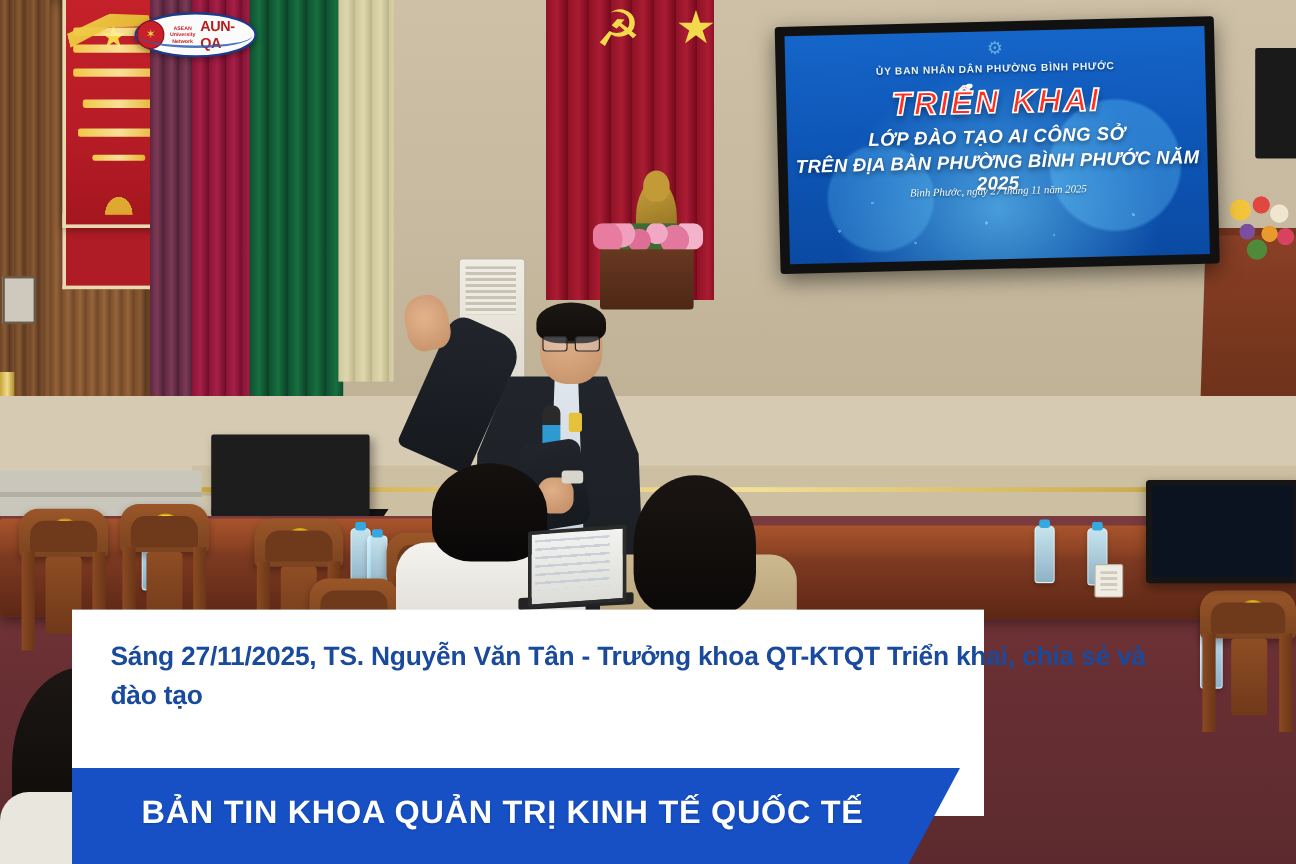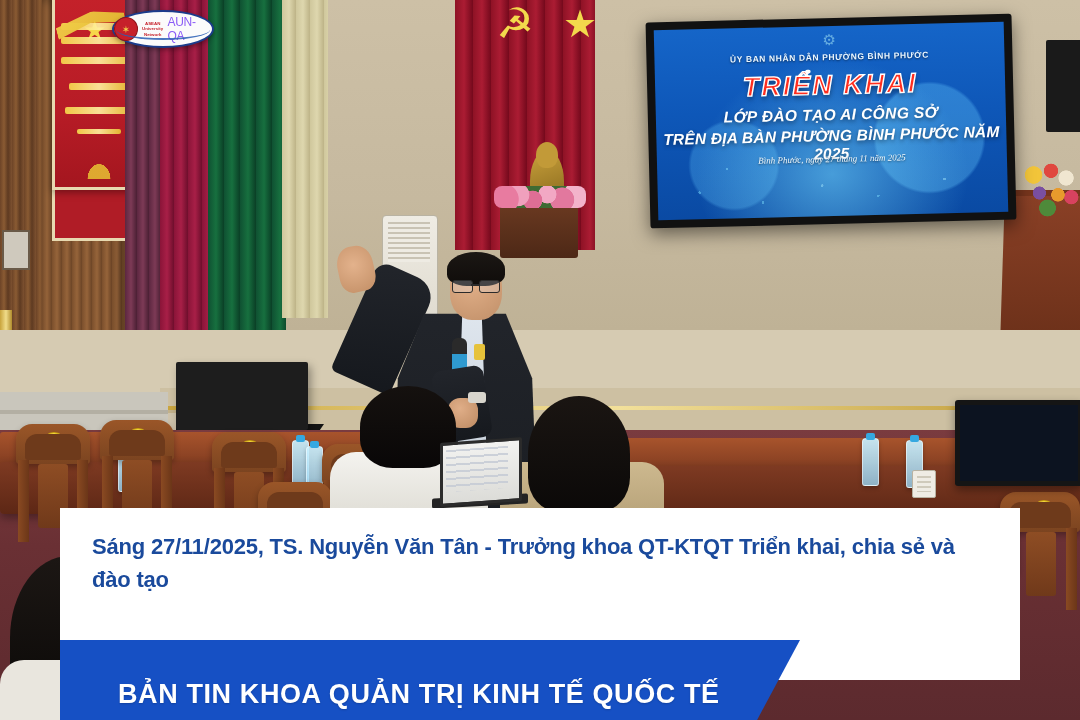--- a/index.html
+++ b/index.html
@@ -237,34 +237,34 @@
   .logo-lh-main{color:#d8232a;font-size:11.5px;font-weight:800;letter-spacing:.2px;
     text-shadow:0 1px 2px rgba(0,0,0,.45);white-space:nowrap;}
   .logo-lh-sub{color:#c0392b;font-size:5px;font-weight:600;letter-spacing:.2px;white-space:nowrap;opacity:.9;}
 
   .logo-aun{position:absolute;left:112px;top:10px;width:98px;height:34px;
     background:#fbfbfb;border:2px solid #1b3c8c;border-radius:50%;
     display:flex;align-items:center;justify-content:center;gap:2px;box-shadow:0 2px 5px rgba(0,0,0,.35);}
   .aun-circle{width:22px;height:22px;border-radius:50%;background:#c6202a;border:1.5px solid #8e1118;
     display:flex;align-items:center;justify-content:center;color:#f2cf49;font-size:10px;}
   .aun-net{font-size:4.4px;color:#c6202a;font-weight:700;line-height:1.15;text-align:center;width:26px;}
-  .aun-text{font-size:12px;font-weight:400;color:#8b5cf6;letter-spacing:-.3px;}
+  .aun-text{font-size:12px;font-weight:700;color:#b91c1c;letter-spacing:-.3px;}
   .aun-swoosh{position:absolute;left:2px;top:8px;width:94px;height:18px;border-bottom:2.5px solid #2a5fb5;border-radius:50%;opacity:.85;}
 
   
-  .caption-box{position:absolute;left:60px;top:508px;width:960px;height:172px;background:#ffffff;}
+  .caption-box{position:absolute;left:60px;top:508px;width:760px;height:172px;background:#ffffff;}
   .caption-text{position:absolute;left:32px;top:22px;width:900px;
     color:#1a4a9c;font-size:22px;font-weight:700;line-height:1.5;letter-spacing:-.2px;}
   .caption-text span{display:block;}
 
   .blue-banner{position:absolute;left:60px;top:640px;width:740px;height:80px;
     background:#1650c4;clip-path:polygon(0 0,100% 0,94.2% 100%,0 100%);}
   .blue-banner-text{position:absolute;left:58px;top:22px;color:#ffffff;
     font-size:27px;font-weight:800;letter-spacing:.6px;white-space:nowrap;
-    text-shadow:0 1px 2px rgba(0,0,0,.18);margin-top:17px;}
+    text-shadow:0 1px 2px rgba(0,0,0,.18);}
 </style>
 </head>
 <body>
 
 <div class="stage">
 
   <div class="room">
     <div class="backwall"></div>
 
     <div class="woodwall"></div>

